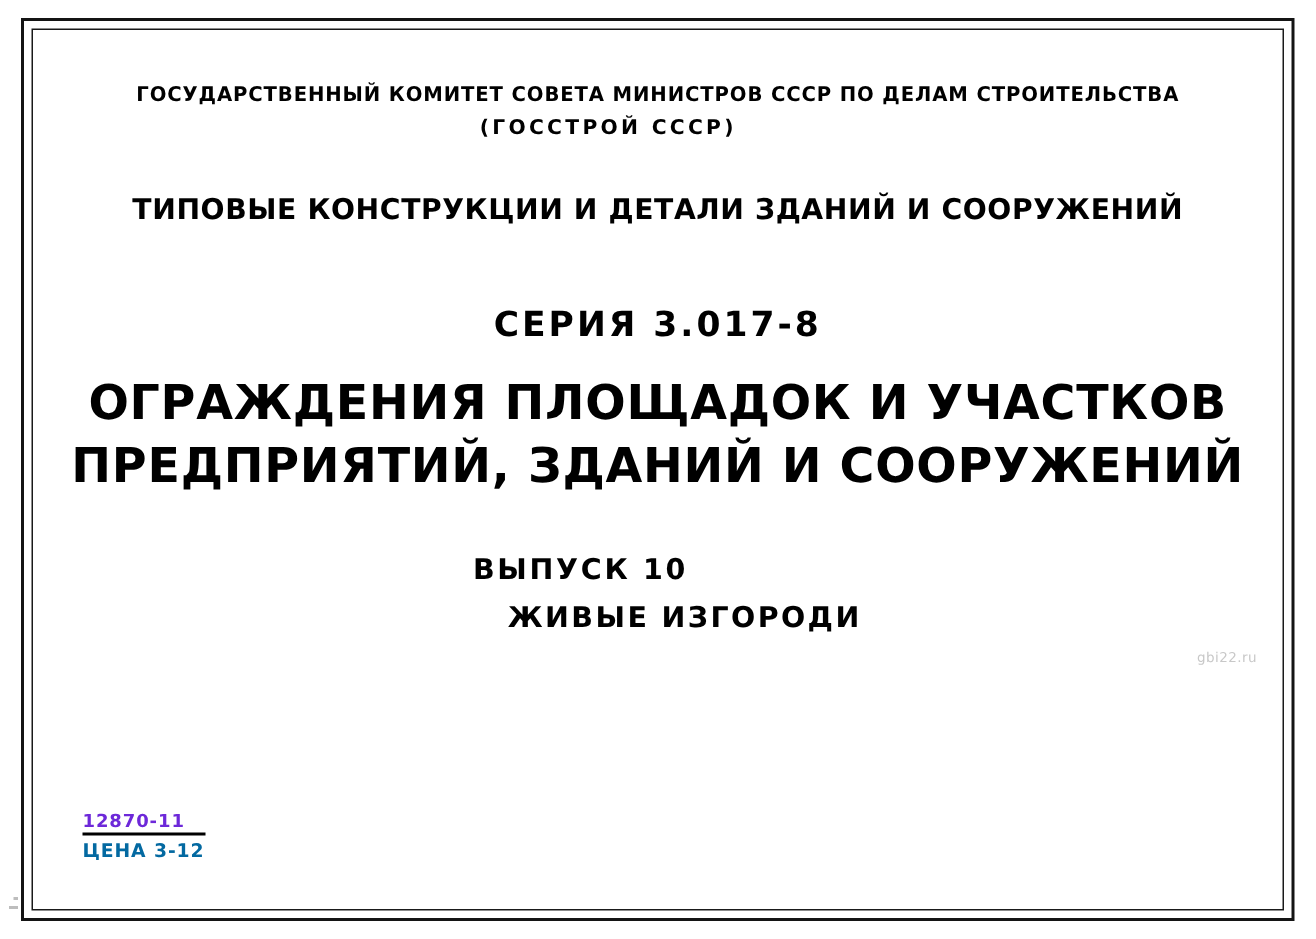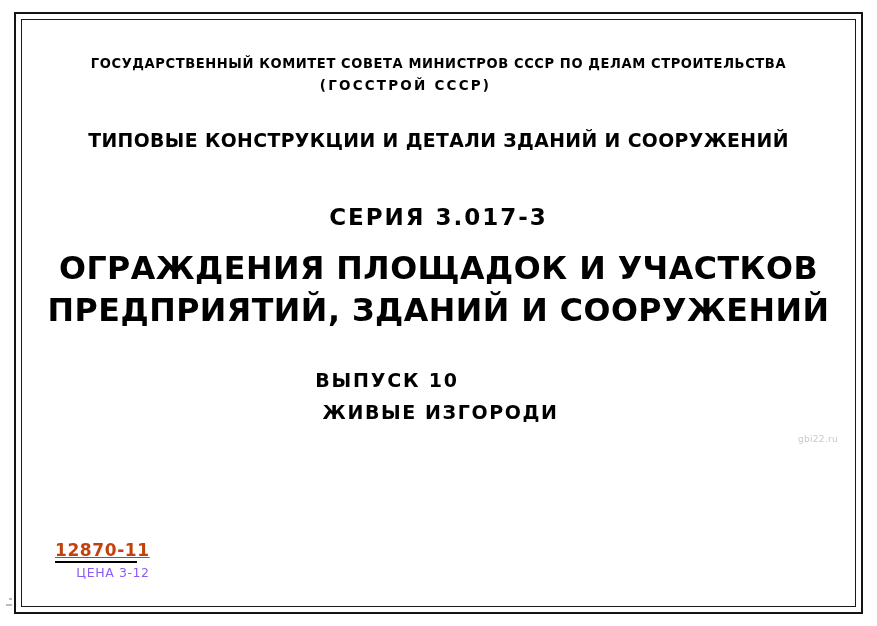--- a/index.html
+++ b/index.html
@@ -115,55 +115,53 @@
     position: absolute;
     left: 0;
     top: 350px;
     width: 732px;
     font-size: 19px;
     font-weight: 700;
     letter-spacing: 1.8px;
   }
   #line-issue-name {
     position: absolute;
-    left: 2px;
+    left: 18px;
     top: 382px;
     width: 835px;
     font-size: 19px;
     font-weight: 700;
     letter-spacing: 1.6px;
   }
   
   #code-block {
     position: absolute;
     left: 34px;
     top: 521px;
     text-align: left;
   }
   #code-number {
-    font-size: 17px;
+    font-size: 12px;
     font-weight: 700;
     letter-spacing: 0.6px;
-    color: #c2410c;
-    white-space: nowrap;
-    text-decoration: underline;
+    color: #6d28d9;
+    white-space: nowrap;
   }
   #code-rule {
     width: 82px;
     height: 1.5px;
     background: #000;
     margin: 1px 0 2px 0;
   }
   #code-price {
     font-size: 12.5px;
-    font-weight: 400;
+    font-weight: 700;
     letter-spacing: 0.6px;
-    color: #8b5cf6;
-    white-space: nowrap;
-    text-align: right;
+    color: #0369a1;
+    white-space: nowrap;
   }
   
   #watermark {
     position: absolute;
     right: 18px;
     top: 415px;
     font-size: 9px;
     color: #c8c8c8;
     letter-spacing: 0.3px;
     white-space: nowrap;
@@ -183,21 +181,21 @@
   <div id="frame-inner"></div>
 
   <div class="content">
 
     <div class="txt" id="line-ministry">ГОСУДАРСТВЕННЫЙ КОМИТЕТ СОВЕТА МИНИСТРОВ СССР ПО ДЕЛАМ СТРОИТЕЛЬСТВА</div>
 
     <div class="txt" id="line-gosstroy">(ГОССТРОЙ СССР)</div>
 
     <div class="txt" id="line-typical">ТИПОВЫЕ КОНСТРУКЦИИ И ДЕТАЛИ ЗДАНИЙ И СООРУЖЕНИЙ</div>
 
-    <div class="txt" id="line-series">СЕРИЯ 3.017-3</div>
+    <div class="txt" id="line-series">СЕРИЯ 3.017-8</div>
 
     <div class="txt" id="title-1">ОГРАЖДЕНИЯ ПЛОЩАДОК И УЧАСТКОВ</div>
 
     <div class="txt" id="title-2">ПРЕДПРИЯТИЙ, ЗДАНИЙ И СООРУЖЕНИЙ</div>
 
     <div class="txt" id="line-issue">ВЫПУСК 10</div>
 
     <div class="txt" id="line-issue-name">ЖИВЫЕ ИЗГОРОДИ</div>
 
     <div id="code-block">

